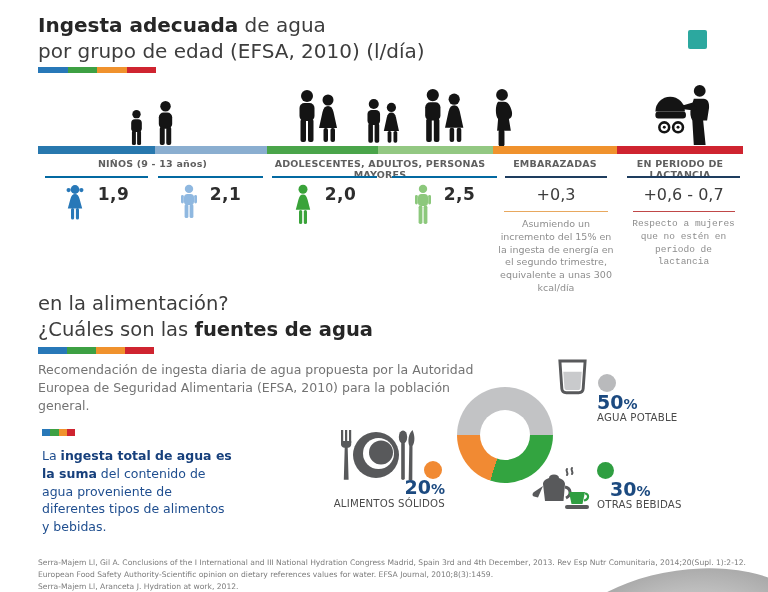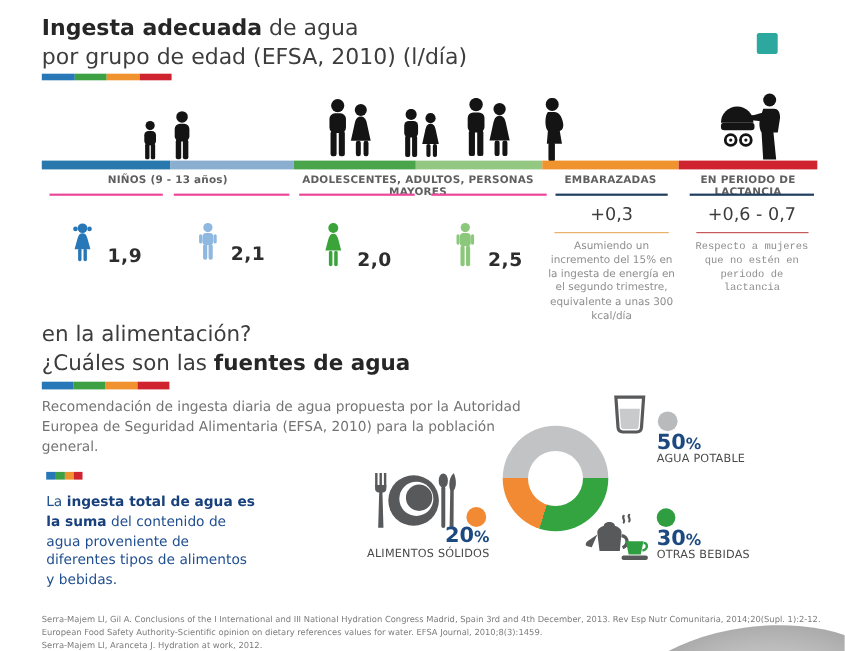--- a/index.html
+++ b/index.html
@@ -11,22 +11,22 @@
   .title{left:38px;top:12px;font-size:20px;line-height:26px;color:#3d3d3d;}
   .title b{color:#262626;}
   .minibar{display:flex;height:6px;width:118px;}
   .minibar span{flex:1;}
   .brand-square{left:688px;top:30px;width:19px;height:19px;border-radius:2px;}
 
   
   .people-icons svg{display:block;color:#141414;}
   .agebar{left:38px;top:146px;display:flex;height:8px;}
   .catlabel{top:158px;font-size:9.5px;font-weight:600;color:#5f5f5f;text-align:center;letter-spacing:.2px;}
-  .vgroup{top:176px;border-top:2px solid #ec4899;padding-top:24px;display:flex;
-          justify-content:center;align-items:flex-end;gap:12px;}
+  .vgroup{top:176px;border-top:2px solid #0369a1;padding-top:6px;display:flex;
+          justify-content:center;align-items:flex-start;gap:12px;}
   .vgroup .num{font-size:17px;font-weight:bold;color:#2d2d2d;letter-spacing:.5px;}
   .vgroup-col{top:176px;border-top:2px solid #1e3d5f;padding-top:7px;display:flex;
           flex-direction:column;align-items:center;}
   .uline{height:1px;margin-top:7px;}
   .note{margin-top:6px;font-size:9.5px;line-height:1.35;color:#8e8e8e;text-align:center;}
 
   
   .h2{left:38px;top:291px;font-size:19.5px;line-height:26px;color:#3d3d3d;}
   .h2 b{color:#262626;}
   .para{left:38px;top:361px;width:450px;font-size:12.5px;line-height:1.45;color:#737373;}
@@ -282,21 +282,21 @@
       <path d="M38 3 c-2 2 2 4 0 6 M43 2 c-2 2 2 4 0 6" stroke="#58595b" stroke-width="2" fill="none" stroke-linecap="round"></path>
       <path d="M14 18 c0 -3 3 -5 6 -6 c0 -2 2 -3.5 5 -3.5 c3 0 5 1.5 5 3.5 c3 1 6 3 6 6 l-1.5 17 h-18.5 z"></path>
       <path d="M14 20 l-9 6 c-2 1.5 -2 4 0 4.5 l4 1 z"></path>
       <path d="M36 21 c6 1 7 8 1 11" fill="none" stroke="#58595b" stroke-width="3"></path>
       <path d="M40 26 h16 l-2.5 12 h-11 z" fill="#2f9e41"></path>
       <path d="M56 27.5 c4 0 4.5 6 -1 7" fill="none" stroke="#2f9e41" stroke-width="2.2"></path>
       <rect x="36" y="39" width="24" height="4" rx="2"></rect>
     </svg>
   </div>
   <div class="abs dot" style="left: 597px; top: 462px; width: 17px; height: 17px; background: rgb(47, 158, 65);"></div>
-  <div class="abs pct" style="left:597px;top:480px;">
+  <div class="abs pct" style="left:610px;top:480px;">
     <span class="n">30</span><span class="s">%</span>
   </div>
   <div class="abs pctlabel" style="left:597px;top:499px;">OTRAS BEBIDAS</div>
 
   <div class="abs footnotes">
     <div>Serra-Majem Ll, Gil A. Conclusions of the I International and III National Hydration Congress Madrid, Spain 3rd and 4th December, 2013. Rev Esp Nutr Comunitaria, 2014;20(Supl. 1):2-12.</div>
     <div>European Food Safety Authority-Scientific opinion on dietary references values for water. EFSA Journal, 2010;8(3):1459.</div>
     <div>Serra-Majem Ll, Aranceta J. Hydration at work, 2012.</div>
   </div>
   <div class="abs blob"></div>

